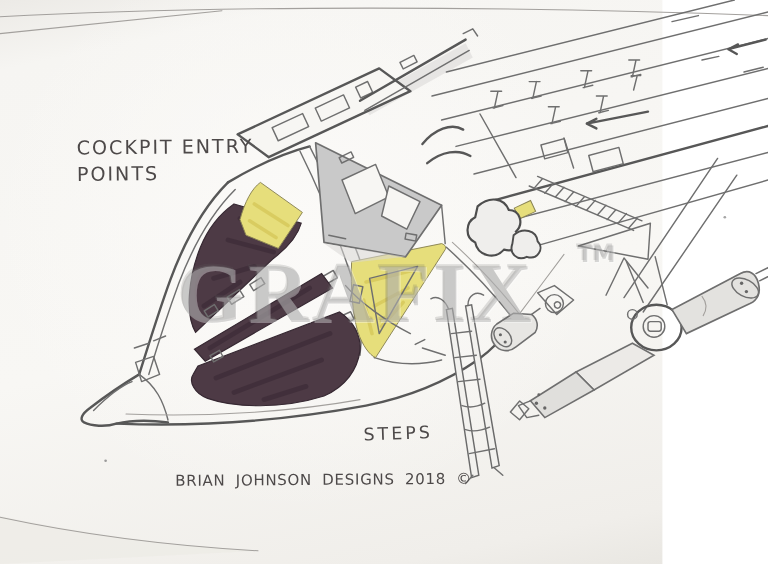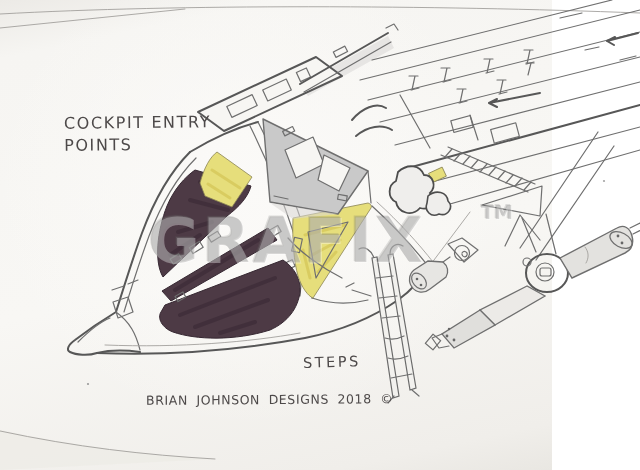--- a/index.html
+++ b/index.html
@@ -25,21 +25,21 @@
   .gwash{fill:#d8d7d5;opacity:.55;stroke:none;}
   .white{fill:#f7f6f3;}
   .label{position:absolute;z-index:4;color:#4d4949;font-weight:500;}
   .cockpit-label{left:64px;top:112px;font-size:16px;letter-spacing:1.6px;line-height:22px;transform:rotate(-.6deg);}
   .steps-label{left:303px;top:354px;font-size:14.5px;letter-spacing:2.5px;transform:rotate(-2deg);}
   .signature{left:146px;top:392px;font-size:12.5px;letter-spacing:.6px;word-spacing:4px;transform:rotate(-.4deg);}
   .watermark{position:absolute;z-index:5;font-weight:bold;color:rgba(128,128,128,.30);
     text-shadow:1px 1px 0 rgba(255,255,255,.35), -1px -1px 0 rgba(95,95,95,.18);
     line-height:1;white-space:nowrap;pointer-events:none;}
   .wm1{left:188px;top:128px;font-size:95px;letter-spacing:3px;}
-  .wm2{left:148px;top:210px;font-size:62px;letter-spacing:3px;}
+  .wm2{left:148px;top:210px;font-size:71px;letter-spacing:3px;font-family:Liberation Serif, serif;}
   .wm-tm{left:481px;top:203px;font-size:19px;letter-spacing:0;}
 </style>
 </head>
 <body>
 
 <div class="canvas">
 
   <svg width="640" height="470" viewBox="0 0 640 470">
 
     <g>

